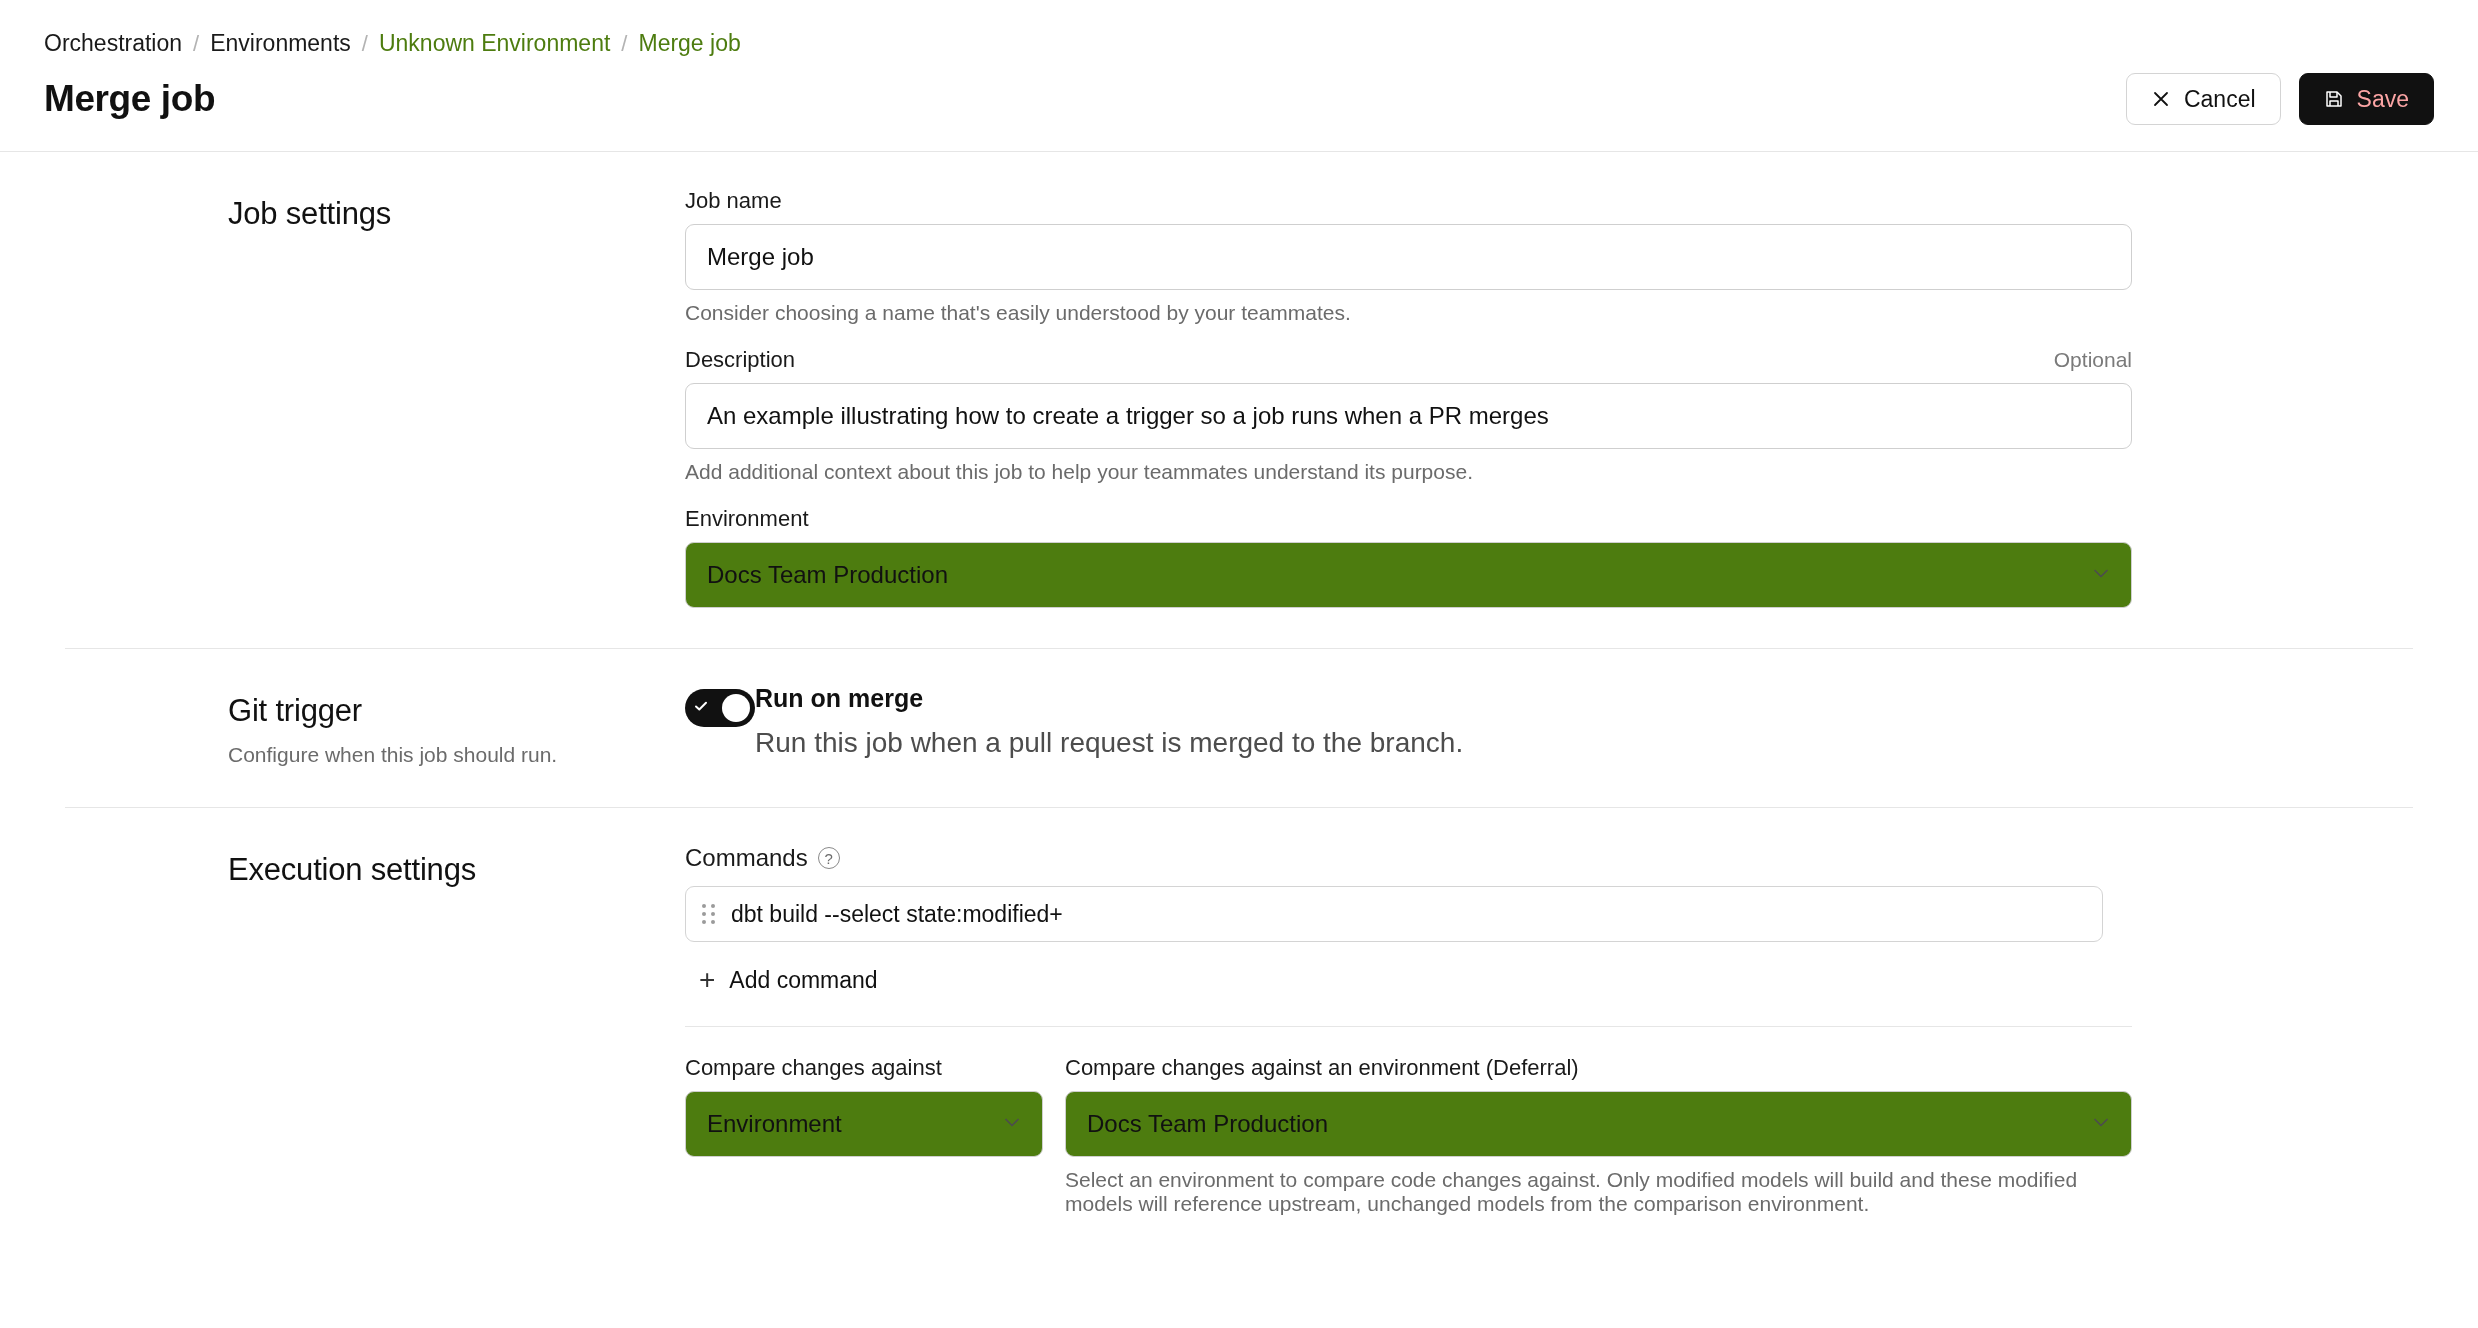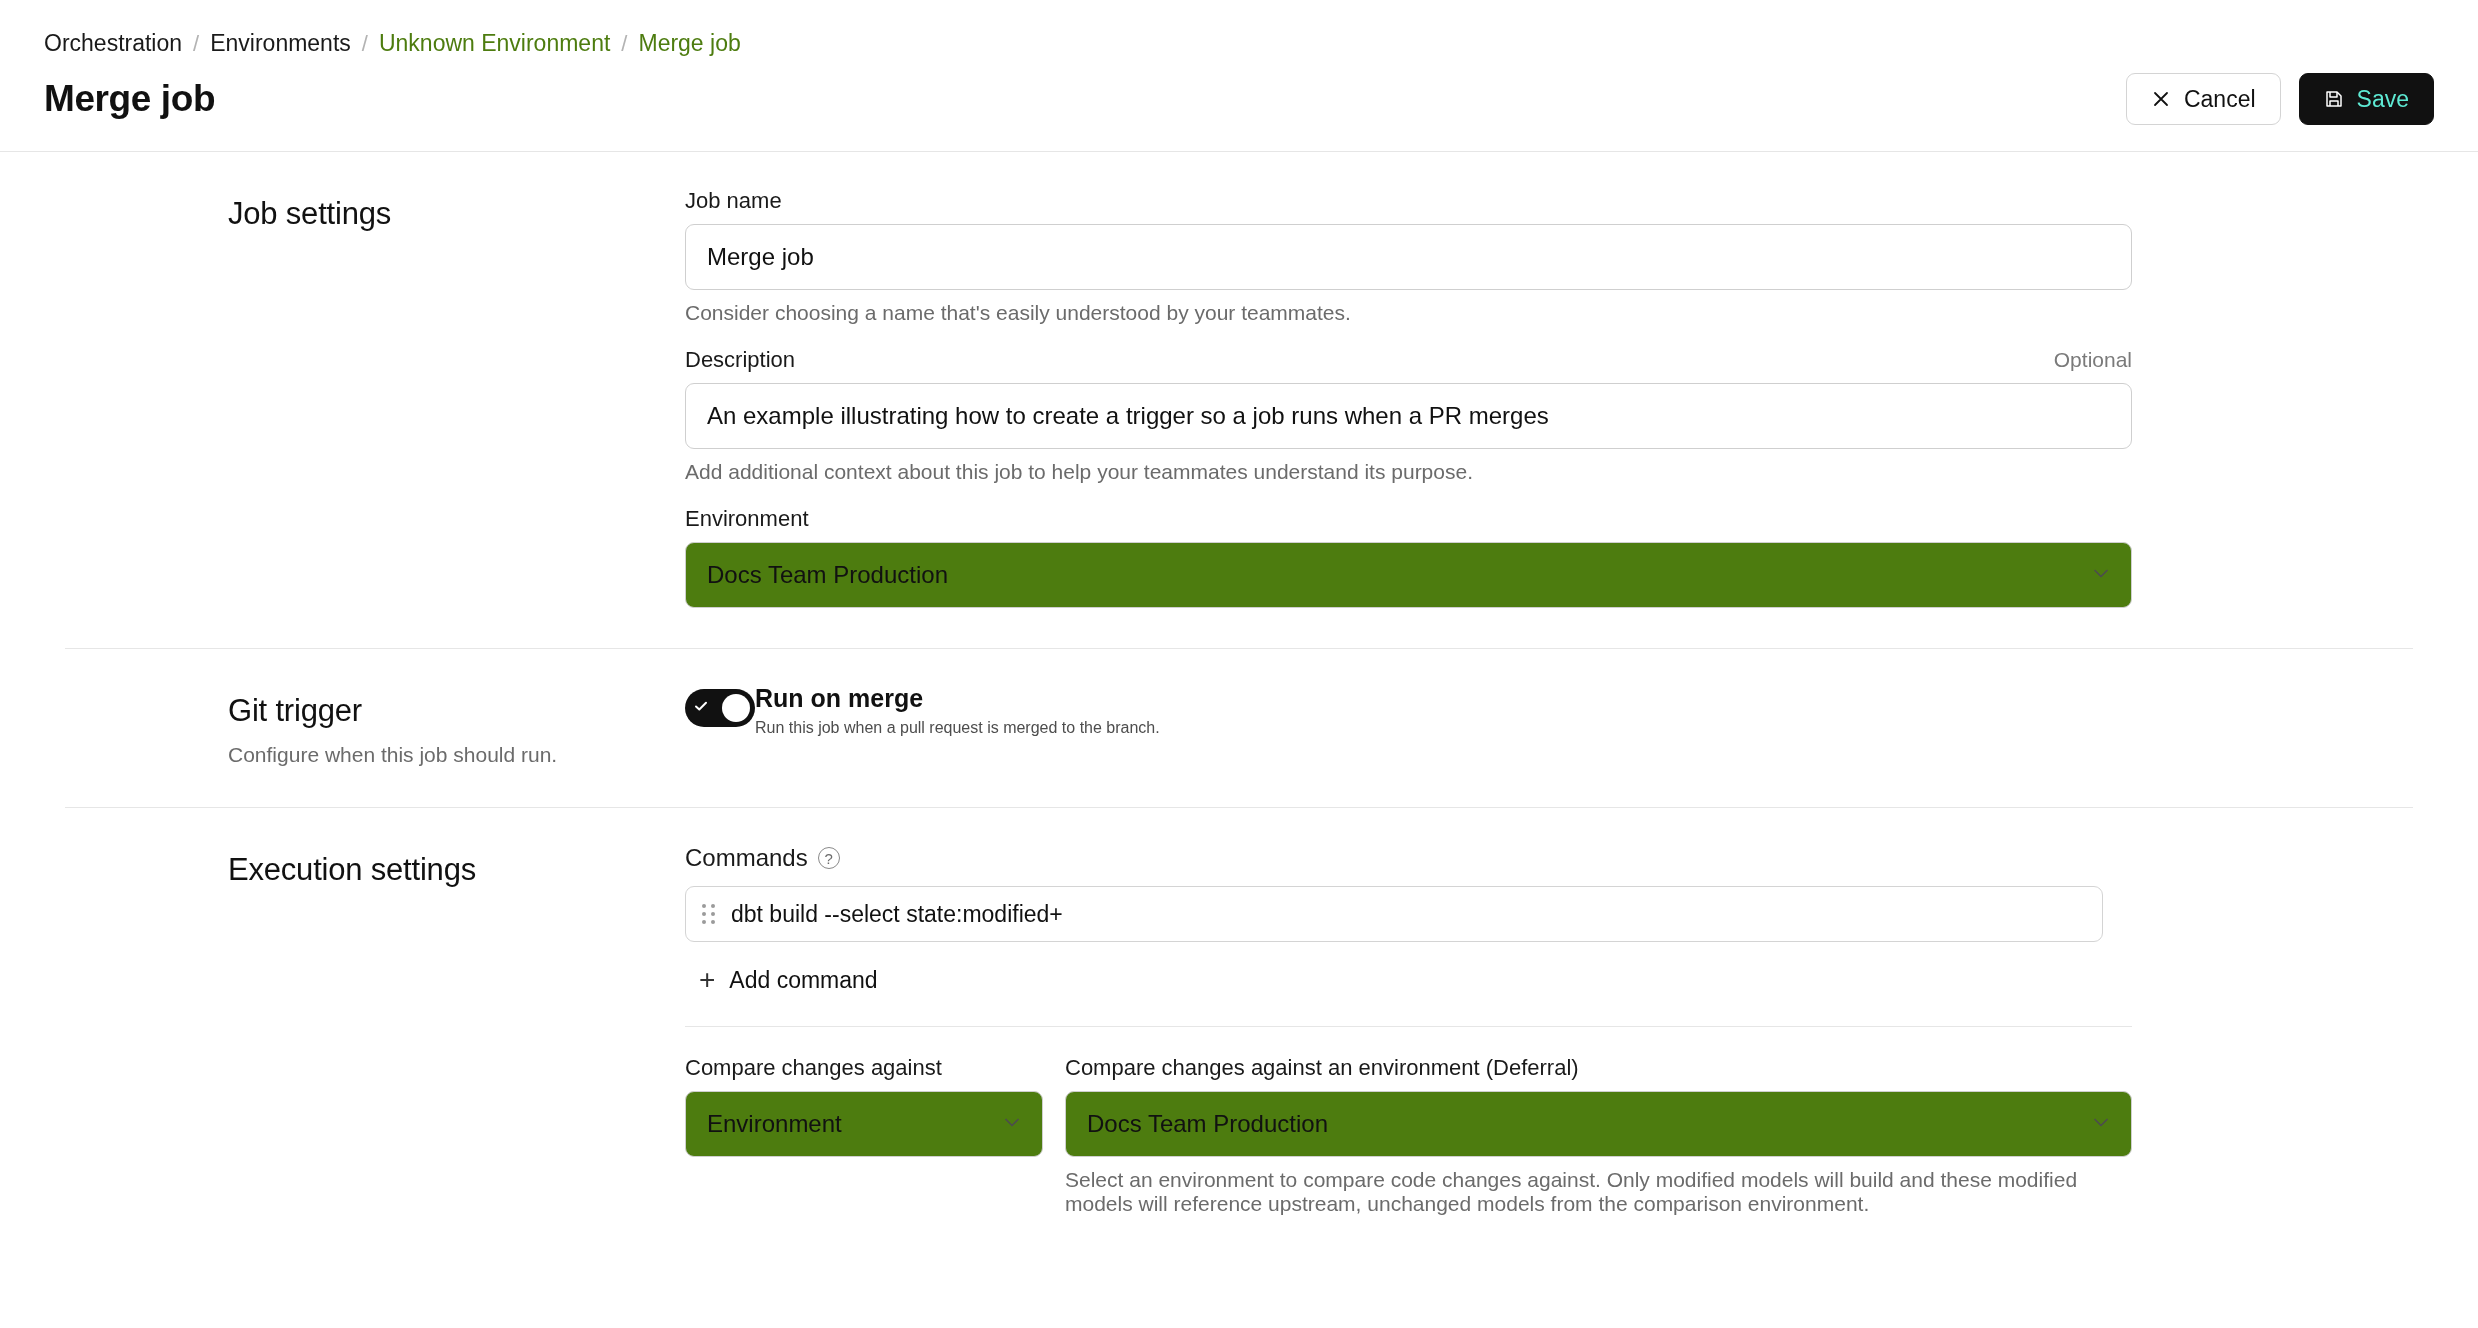--- a/index.html
+++ b/index.html
@@ -67,21 +67,21 @@
     white-space: nowrap;
   }
   .btn-secondary {
     background: #ffffff;
     border: 1px solid #d4d4d4;
     color: #111111;
   }
   .btn-primary {
     background: #111111;
     border: 1px solid #111111;
-    color: #5eead4;
+    color: #fca5a5;
   }
   .btn svg { display: block; }
 
   
   .content {
     padding: 0 65px;
   }
   .section {
     display: flex;
     align-items: flex-start;
@@ -193,23 +193,23 @@
     border-radius: 50%;
     background: #ffffff;
   }
   .toggle-title {
     font-size: 25px;
     font-weight: bold;
     color: #111111;
     line-height: 1.1;
   }
   .toggle-desc {
-    font-size: 16px;
+    font-size: 28px;
     color: #4d4d4d;
-    margin-top: 6px;
+    margin-top: 14px;
   }
 
   
   .commands-label-row {
     display: flex;
     align-items: center;
     gap: 10px;
     margin-bottom: 14px;
   }
   .commands-label { font-size: 24px; color: #1a1a1a; }

